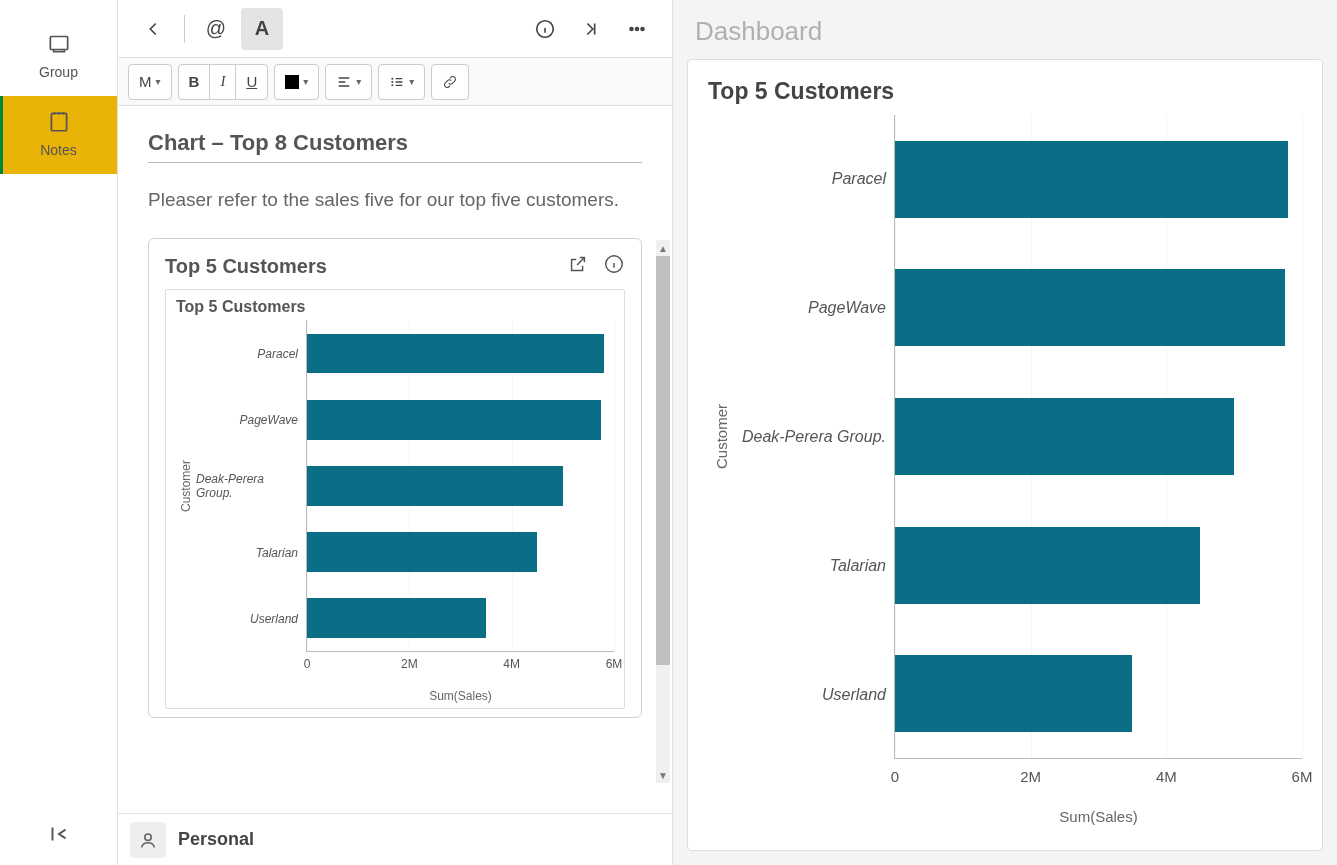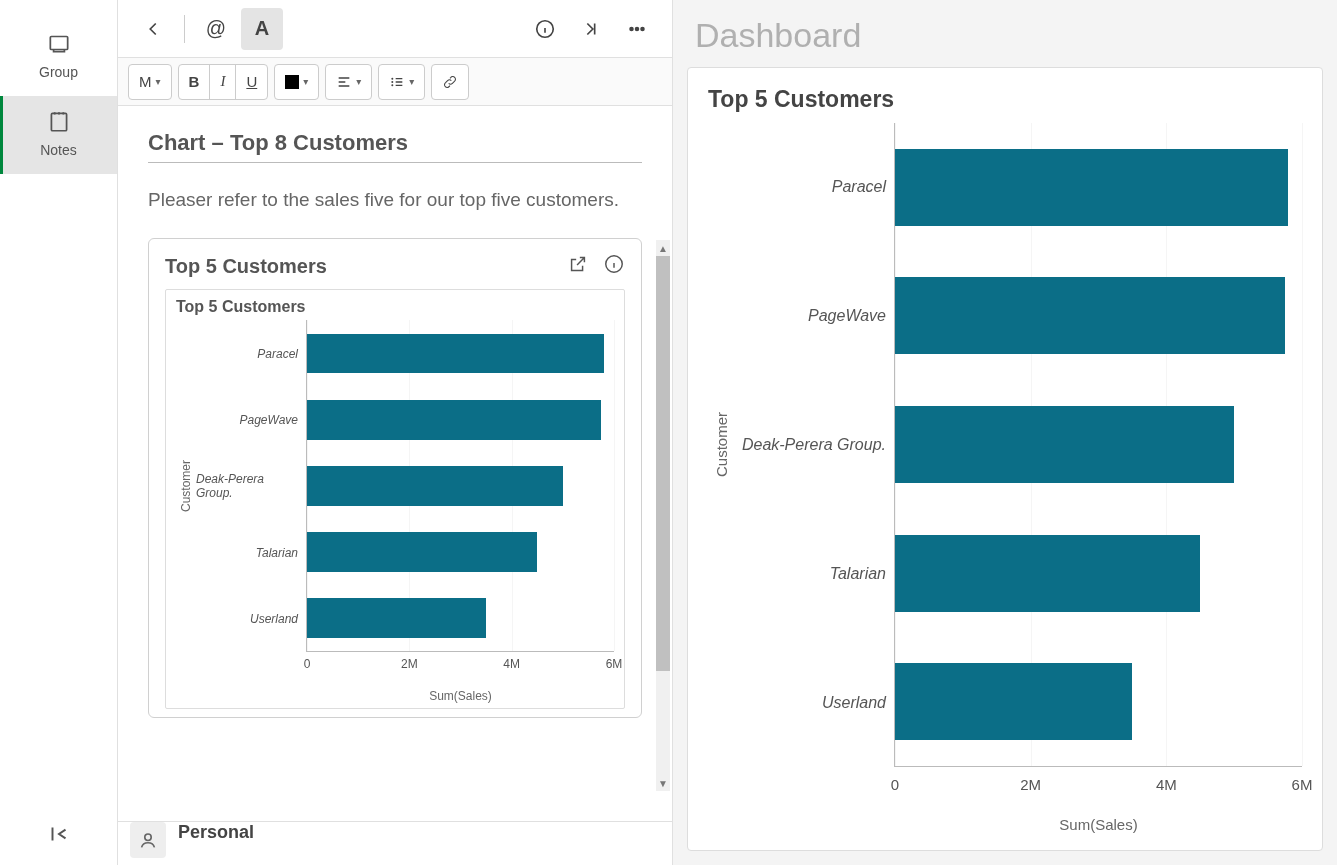--- a/index.html
+++ b/index.html
@@ -28,21 +28,21 @@
     padding: 12px 0 16px 0;
     display: flex;
     flex-direction: column;
     align-items: center;
     gap: 8px;
     cursor: pointer;
     font-size: 14px;
     color: #555;
   }
   .side-item.selected {
-    background: #e5e5e5;
+    background: #eab308;
     position: relative;
     justify-content: flex-end;
   }
   .side-item.selected::before {
     content: "";
     position: absolute;
     left: 0; top: 0; bottom: 0;
     width: 3px;
     background: #00873d;
   }
@@ -186,40 +186,40 @@
     width:14px;
     background:#f0f0f0;
     display:flex;
     flex-direction:column;
     align-items:center;
   }
   .fake-scroll .arrow { height:16px; font-size:10px; color:#777; display:flex;align-items:center;}
   .fake-scroll .track { flex:1; width:100%; position:relative;}
   .fake-scroll .thumb { position:absolute; top:0; left:0; right:0; height:80%; background:#c0c0c0;}
   .footer {
-    height:44px;
+    height:52px;
     border-top:1px solid #e0e0e0;
     display:flex;
-    align-items:flex-start;
+    align-items:center;
     padding:0 12px;
     gap:12px;
     background:#fff;
   }
   .avatar-btn { width:36px; height:36px; border-radius:4px; background:#eee; display:flex; align-items:center; justify-content:center;}
   .avatar-btn svg { stroke:#666; fill:none; stroke-width:1.8;}
   .footer-label { font-size:18px; font-weight:700; color:#444;}
   
   .right {
     flex:1;
     background:#f4f4f4;
     display:flex;
     flex-direction:column;
   }
   .dash-title {
-    font-size:34px;
+    font-size:26px;
     font-weight:500;
     color:#b0b0b0;
     padding:16px 22px 12px 22px;
   }
   .dash-card {
     margin:0 14px 14px 14px;
     background:#fff;
     border:1px solid #ddd;
     border-radius:4px;
     flex:1;

